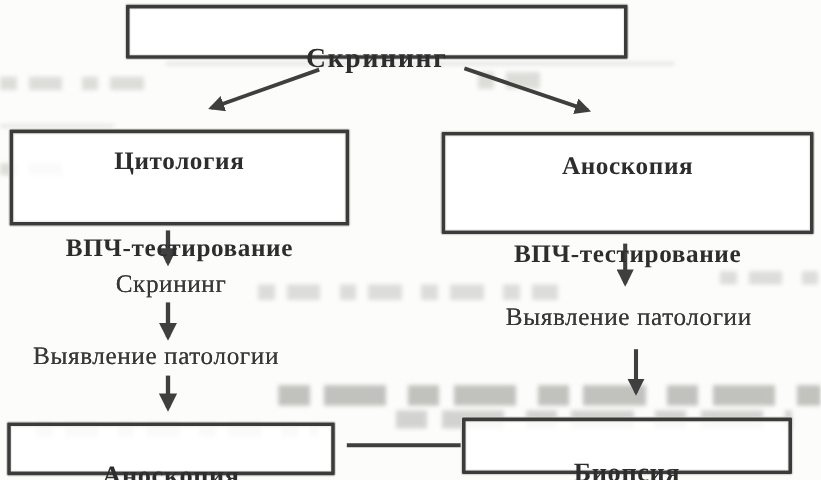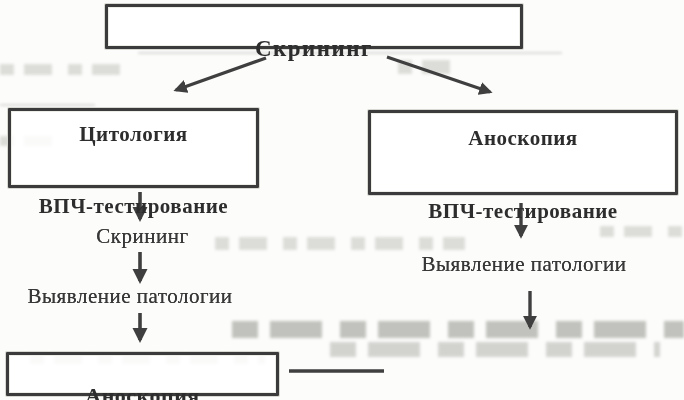--- a/index.html
+++ b/index.html
@@ -82,34 +82,37 @@
       <line x1="521" y1="203" x2="521" y2="236" stroke-width="3.4" marker-end="url(#ah)"></line>
       <line x1="530" y1="291" x2="530" y2="327" stroke-width="3.4" marker-end="url(#ah)"></line>
       <line x1="289" y1="371" x2="384" y2="371" stroke-width="3.4"></line>
     </g>
   </svg>
 
   <div class="node screening" style="left:105px;top:4px;width:418px;height:45px;">
     <span class="line">Скрининг</span>
   </div>
 
-  <div class="node twoline" style="left:8px;top:108px;width:251px;height:80px;">
+  <div class="node twoline" style="left:8px;top:108px;width:283px;height:80px;">
     <span class="line">Цитология</span>
     <span class="line">ВПЧ-тестирование</span>
   </div>
 
   <div class="node twoline" style="left:368px;top:110px;width:310px;height:85px;">
     <span class="line">Аноскопия</span>
     <span class="line">ВПЧ-тестирование</span>
   </div>
 
   <div class="steplabel" style="left:60px;top:224px;width:165px;">Скрининг</div>
 
   <div class="steplabel" style="left:0px;top:284px;width:260px;">Выявление патологии</div>
 
   <div class="steplabel" style="left:385px;top:252px;width:278px;">Выявление патологии</div>
 
   <div class="node outcome" style="left:6px;top:352px;width:273px;height:44px;">
     <span class="line">Аноскопия</span>
   </div>
 
+  <div class="node outcome" style="left:385px;top:348px;width:275px;height:47px;">
+    <span class="line">Биопсия</span>
+  </div>
 
 </div>
 
 </body></html>

